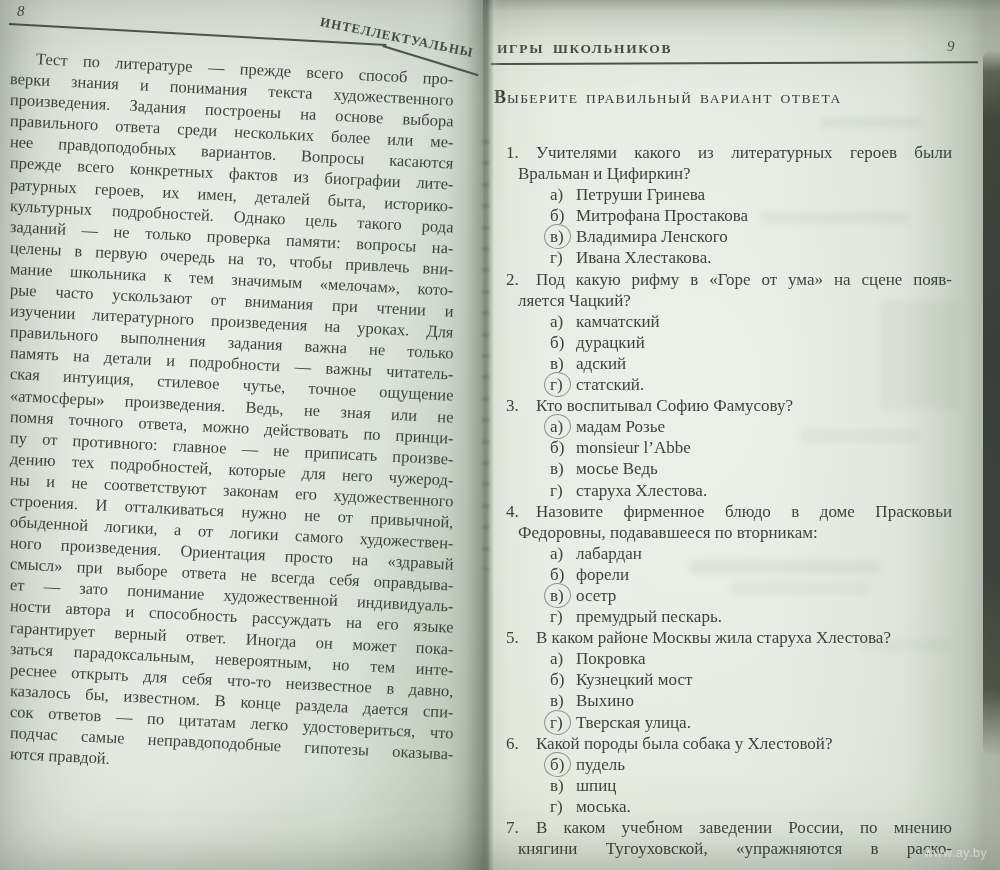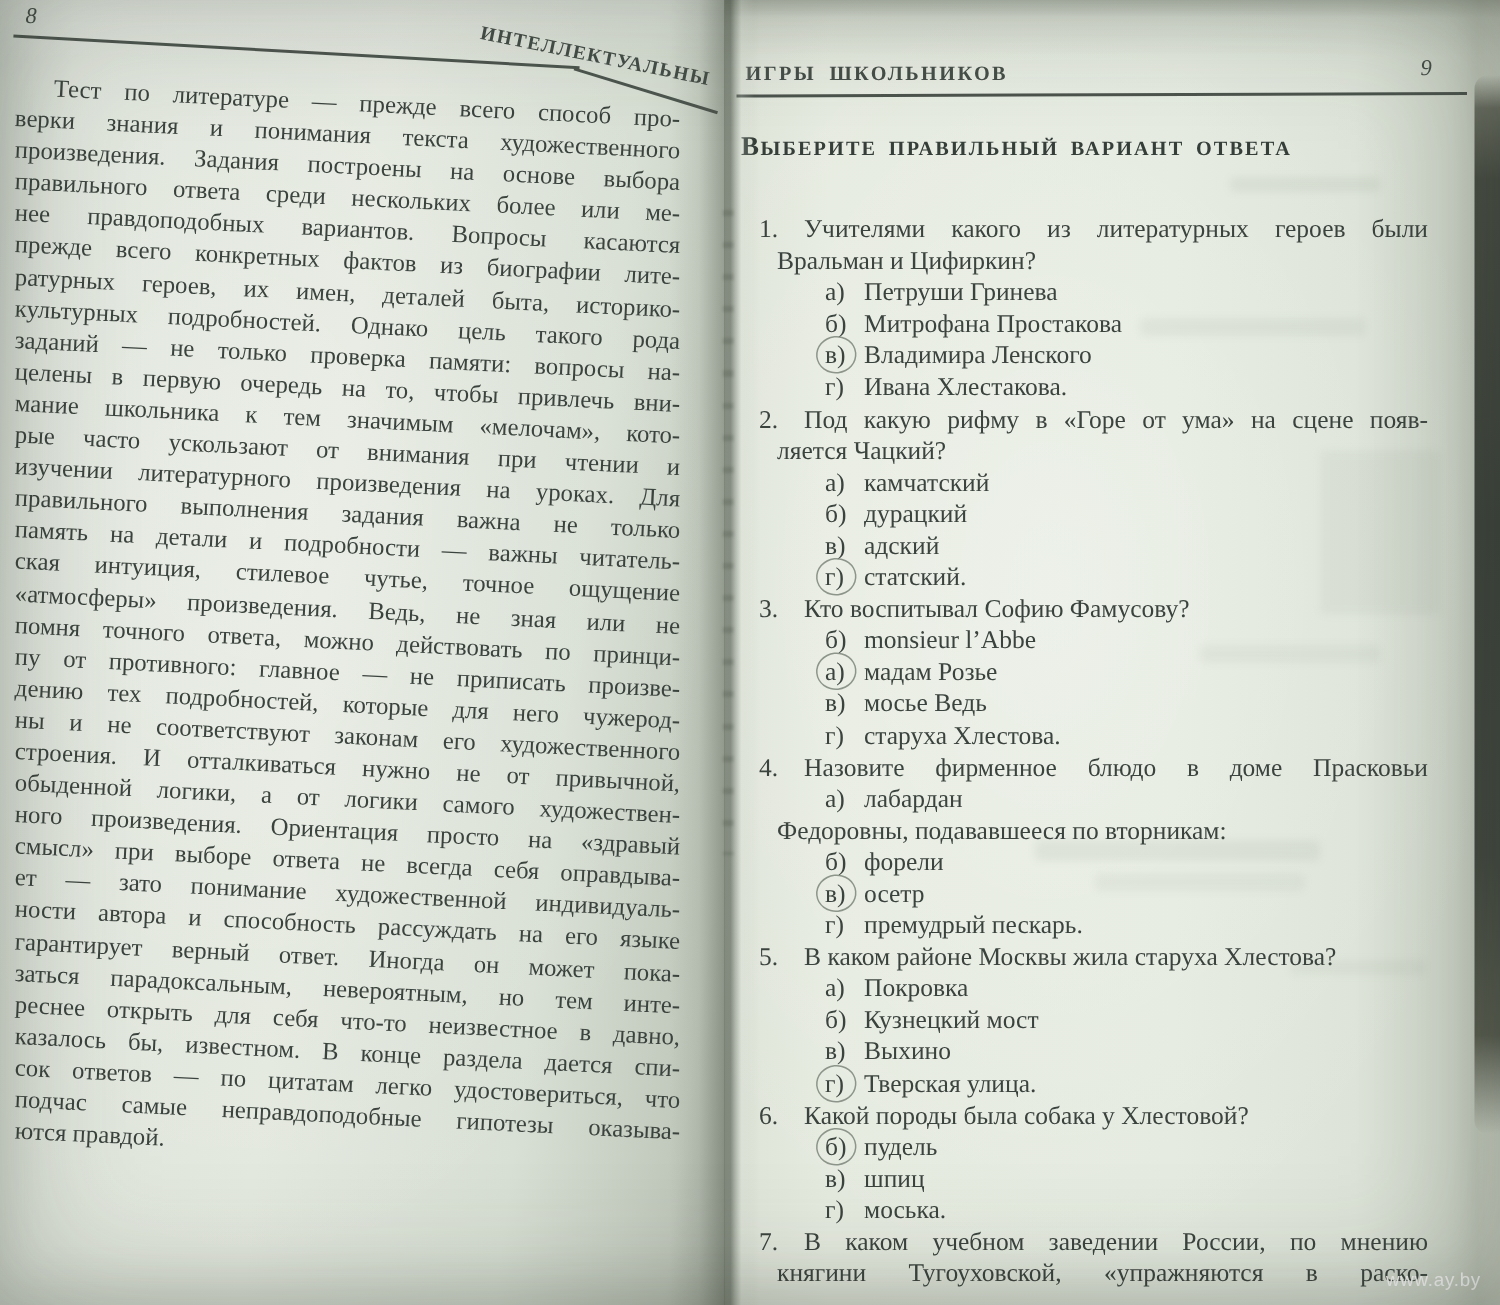--- a/index.html
+++ b/index.html
@@ -40,21 +40,21 @@
   .lp-text .bline{transform:rotate(2.8deg);transform-origin:0 50%;}
   .lp-text .ind{text-indent:26px;}
   
   .rp-title{position:absolute;left:497px;top:41px;font-size:13.5px;font-weight:bold;
     letter-spacing:1.6px;word-spacing:4px;color:#454e48;white-space:nowrap;}
   .rp-num{position:absolute;left:947px;top:38px;font-size:15px;font-style:italic;color:#454e48;}
   .rp-rule{position:absolute;left:491px;top:63px;width:487px;height:1.8px;background:#4b534d;
     transform:rotate(-0.2deg);transform-origin:0 0;}
   .rp-heading{position:absolute;left:494px;top:87px;color:#353e39;white-space:nowrap;}
   .rp-heading .h-init{font-size:18px;font-weight:bold;letter-spacing:1px;}
-  .rp-heading .h-rest{font-size:13.5px;font-weight:bold;letter-spacing:1.4px;word-spacing:3px;}
+  .rp-heading .h-rest{font-size:13.5px;font-weight:normal;letter-spacing:1.4px;word-spacing:3px;}
   .questions{position:absolute;left:494px;top:142px;width:458px;font-size:17px;}
   .questions .first{padding-left:12px;}
   .questions .cont{padding-left:24px;}
   .questions .opt{padding-left:56px;}
   .qnum{display:inline-block;width:30px;}
   .olet{display:inline-block;width:26px;position:relative;}
   .circled::after{content:'';position:absolute;left:-6px;top:-2px;width:25px;height:23px;
     border:1.5px solid rgba(125,133,122,.85);border-radius:50%;transform:rotate(-6deg);}
   
   .tickcol{position:absolute;left:482px;top:140px;width:7px;height:430px;filter:blur(1px);
@@ -135,27 +135,27 @@
       <div class="bline opt"><span class="olet">б)</span><span>Митрофана Простакова</span></div>
       <div class="bline opt"><span class="olet circled">в)</span><span>Владимира Ленского</span></div>
       <div class="bline opt"><span class="olet">г)</span><span>Ивана Хлестакова.</span></div>
       <div class="bline first jl"><span class="qnum">2.</span>Под какую рифму в «Горе от ума» на сцене появ-</div>
       <div class="bline cont">ляется Чацкий?</div>
       <div class="bline opt"><span class="olet">а)</span><span>камчатский</span></div>
       <div class="bline opt"><span class="olet">б)</span><span>дурацкий</span></div>
       <div class="bline opt"><span class="olet">в)</span><span>адский</span></div>
       <div class="bline opt"><span class="olet circled">г)</span><span>статский.</span></div>
       <div class="bline first"><span class="qnum">3.</span>Кто воспитывал Софию Фамусову?</div>
+      <div class="bline opt"><span class="olet circled">а)</span><span>мадам Розье</span></div>
       <div class="bline opt"><span class="olet">б)</span><span>monsieur l’Abbe</span></div>
-      <div class="bline opt"><span class="olet circled">а)</span><span>мадам Розье</span></div>
       <div class="bline opt"><span class="olet">в)</span><span>мосье Ведь</span></div>
       <div class="bline opt"><span class="olet">г)</span><span>старуха Хлестова.</span></div>
       <div class="bline first jl"><span class="qnum">4.</span>Назовите фирменное блюдо в доме Прасковьи</div>
+      <div class="bline cont">Федоровны, подававшееся по вторникам:</div>
       <div class="bline opt"><span class="olet">а)</span><span>лабардан</span></div>
-      <div class="bline cont">Федоровны, подававшееся по вторникам:</div>
       <div class="bline opt"><span class="olet">б)</span><span>форели</span></div>
       <div class="bline opt"><span class="olet circled">в)</span><span>осетр</span></div>
       <div class="bline opt"><span class="olet">г)</span><span>премудрый пескарь.</span></div>
       <div class="bline first"><span class="qnum">5.</span>В каком районе Москвы жила старуха Хлестова?</div>
       <div class="bline opt"><span class="olet">а)</span><span>Покровка</span></div>
       <div class="bline opt"><span class="olet">б)</span><span>Кузнецкий мост</span></div>
       <div class="bline opt"><span class="olet">в)</span><span>Выхино</span></div>
       <div class="bline opt"><span class="olet circled">г)</span><span>Тверская улица.</span></div>
       <div class="bline first"><span class="qnum">6.</span>Какой породы была собака у Хлестовой?</div>
       <div class="bline opt"><span class="olet circled">б)</span><span>пудель</span></div>

